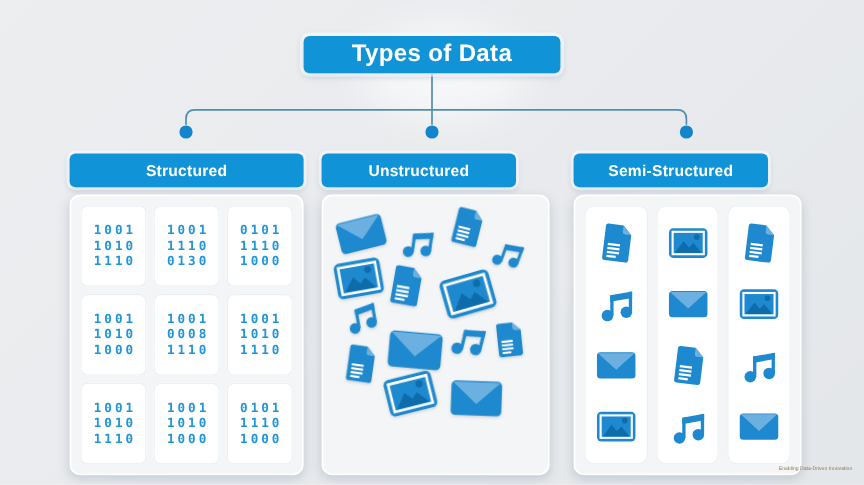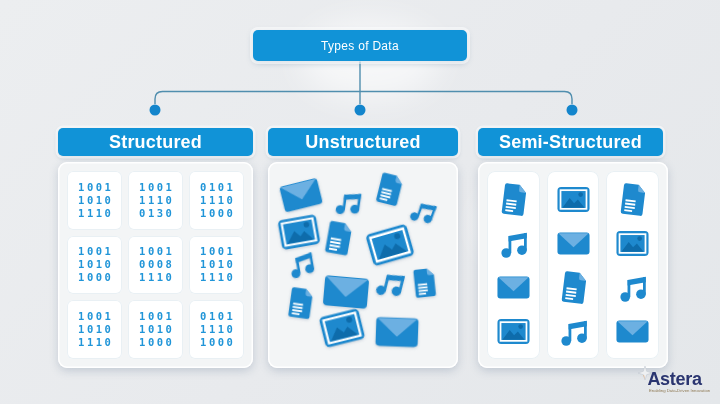--- a/index.html
+++ b/index.html
@@ -8,39 +8,39 @@
     background:linear-gradient(135deg,#eceef0 0%,#e8eaed 55%,#e4e7ea 100%);
     font-family:"Liberation Sans",sans-serif;
   }
   .blob{position:absolute;background:rgba(255,255,255,.6);filter:blur(16px);border-radius:50%;}
   .blob1{left:300px;top:20px;width:140px;height:80px;}
   .blob2{left:120px;top:250px;width:120px;height:90px;}
   .blob3{left:480px;top:180px;width:130px;height:90px;}
 
   .title-box{
     position:absolute;left:253px;top:30px;width:214px;height:31px;
-    background:#1193d7;border-radius:5px;color:#fff;font-weight:normal;
-    font-size:12px;display:flex;align-items:center;justify-content:center;
+    background:#1193d7;border-radius:5px;color:#fff;font-weight:bold;
+    font-size:20px;display:flex;align-items:center;justify-content:center;
     letter-spacing:.3px;
     box-shadow:0 0 0 3px rgba(255,255,255,.55),0 2px 6px rgba(70,105,140,.35);
   }
   .connector{position:absolute;left:0;top:0;pointer-events:none;}
 
   .hdr{
     position:absolute;top:128px;height:28px;background:#1193d7;border-radius:5px;
-    color:#fff;font-weight:bold;font-size:18px;display:flex;align-items:center;
+    color:#fff;font-weight:bold;font-size:13px;display:flex;align-items:center;
     justify-content:center;letter-spacing:.2px;
     box-shadow:0 0 0 2.5px rgba(255,255,255,.55),0 2px 5px rgba(70,105,140,.32);
   }
   .hdr-structured{left:58px;width:195px;}
-  .hdr-unstructured{left:268px;width:190px;}
-  .hdr-semi{left:478px;width:185px;}
+  .hdr-unstructured{left:268px;width:162px;}
+  .hdr-semi{left:478px;width:162px;}
 
   .panel{
-    position:absolute;top:162px;height:206px;background:#f3f5f6;border-radius:9px;
+    position:absolute;top:162px;height:234px;background:#f3f5f6;border-radius:9px;
     box-shadow:inset 0 0 0 1.5px #ffffff,0 3px 9px rgba(110,130,155,.30);
     box-sizing:border-box;
   }
   .panel-structured{left:58px;width:195px;display:grid;
     grid-template-columns:repeat(3,1fr);grid-template-rows:repeat(3,1fr);
     gap:6px;padding:9px;}
   .panel-unstructured{left:268px;width:190px;}
   .panel-semi{left:478px;width:190px;display:flex;gap:7px;padding:9px;}
 
   .bcell{
@@ -360,21 +360,14 @@
       <div class="sicon">
         <svg viewBox="0 0 24 24">
     <rect x="1" y="4.5" width="22" height="15" rx="2" fill="#1e89ce"></rect>
     <path d="M1.6 5 H22.4 L12 14.5 Z" fill="#6cb0e2"></path>
         </svg>
       </div>
     </div>
   </div>
 
 <div class="logo">
-  <div class="logo-row">
-    <svg class="logo-star" viewBox="0 0 14 14">
-      <path d="M7 0 L8.7 5.3 L14 7 L8.7 8.7 L7 14 L5.3 8.7 L0 7 L5.3 5.3 Z" fill="#eef0f2" stroke="#c3c9d2" stroke-width="0.6"></path>
-      <path d="M5.3 8.7 L7 14 L6 9.4 Z" fill="#f2994a"></path>
-    </svg>
-    <span class="logo-name">Astera</span>
-  </div>
   <div class="logo-tagline">Enabling Data-Driven Innovation</div>
 </div>
 
 </body></html>

